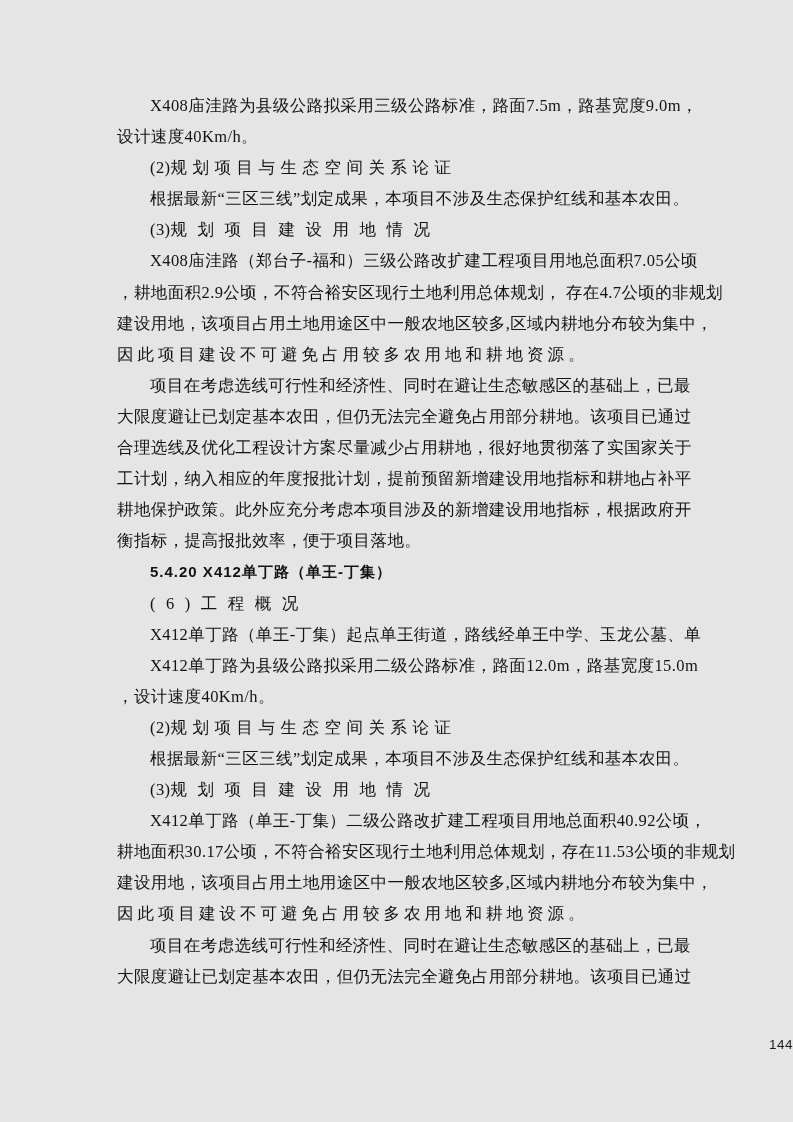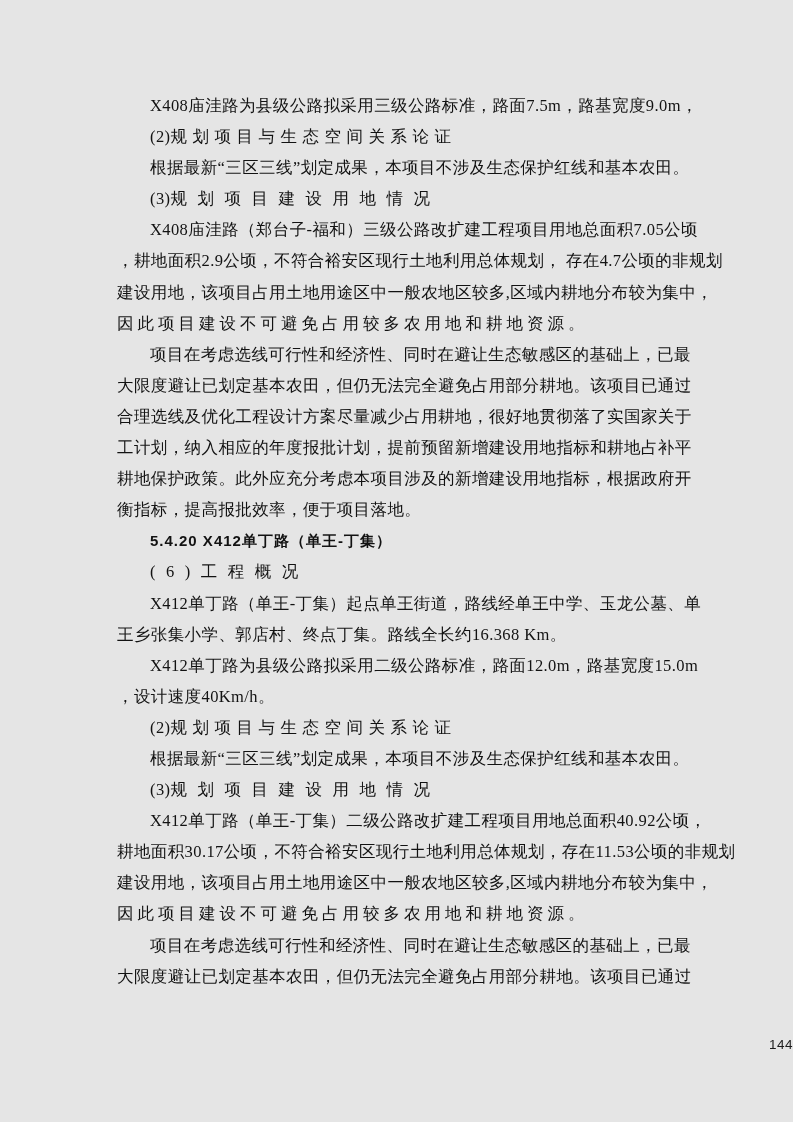--- a/index.html
+++ b/index.html
@@ -48,37 +48,37 @@
     letter-spacing: 0.5px;
   }
 </style>
 </head>
 <body>
 
 <div class="page">
   <div class="textblock">
 
     <div class="ln indent"><span>X408庙洼路为县级公路拟采用三级公路标准，路面7.5m，路基宽度9.0m，</span></div>
+    <div class="ln"><span>设计速度40Km/h。</span></div>
     <div class="ln indent"><span>(2)</span><span class="sp2">规划项目与生态空间关系论证</span></div>
     <div class="ln indent"><span>根据最新“三区三线”划定成果，本项目不涉及生态保护红线和基本农田。</span></div>
     <div class="ln indent"><span>(3)</span><span class="sp3">规划项目建设用地情况</span></div>
     <div class="ln indent"><span>X408庙洼路（郑台子-福和）三级公路改扩建工程项目用地总面积7.05公顷</span></div>
     <div class="ln"><span>，耕地面积2.9公顷，不符合裕安区现行土地利用总体规划， 存在4.7公顷的非规划</span></div>
     <div class="ln"><span>建设用地，该项目占用土地用途区中一般农地区较多,区域内耕地分布较为集中，</span></div>
     <div class="ln sp1"><span>因此项目建设不可避免占用较多农用地和耕地资源。</span></div>
     <div class="ln indent"><span>项目在考虑选线可行性和经济性、同时在避让生态敏感区的基础上，已最</span></div>
     <div class="ln"><span>大限度避让已划定基本农田，但仍无法完全避免占用部分耕地。该项目已通过</span></div>
     <div class="ln"><span>合理选线及优化工程设计方案尽量减少占用耕地，很好地贯彻落了实国家关于</span></div>
     <div class="ln"><span>工计划，纳入相应的年度报批计划，提前预留新增建设用地指标和耕地占补平</span></div>
     <div class="ln"><span>耕地保护政策。此外应充分考虑本项目涉及的新增建设用地指标，根据政府开</span></div>
     <div class="ln"><span>衡指标，提高报批效率，便于项目落地。</span></div>
     <div class="ln indent heading"><span>5.4.20 X412单丁路（单王-丁集）</span></div>
     <div class="ln indent sp3"><span>(6)工程概况</span></div>
     <div class="ln indent"><span>X412单丁路（单王-丁集）起点单王街道，路线经单王中学、玉龙公墓、单</span></div>
-    <div class="ln"><span>王乡张集小学、郭店村、终点丁集。路线全长约16.368 Km。</span></div>
     <div class="ln indent"><span>X412单丁路为县级公路拟采用二级公路标准，路面12.0m，路基宽度15.0m</span></div>
     <div class="ln"><span>，设计速度40Km/h。</span></div>
     <div class="ln indent"><span>(2)</span><span class="sp2">规划项目与生态空间关系论证</span></div>
     <div class="ln indent"><span>根据最新“三区三线”划定成果，本项目不涉及生态保护红线和基本农田。</span></div>
     <div class="ln indent"><span>(3)</span><span class="sp3">规划项目建设用地情况</span></div>
     <div class="ln indent"><span>X412单丁路（单王-丁集）二级公路改扩建工程项目用地总面积40.92公顷，</span></div>
     <div class="ln"><span>耕地面积30.17公顷，不符合裕安区现行土地利用总体规划，存在11.53公顷的非规划</span></div>
     <div class="ln"><span>建设用地，该项目占用土地用途区中一般农地区较多,区域内耕地分布较为集中，</span></div>
     <div class="ln sp1"><span>因此项目建设不可避免占用较多农用地和耕地资源。</span></div>
     <div class="ln indent"><span>项目在考虑选线可行性和经济性、同时在避让生态敏感区的基础上，已最</span></div>

